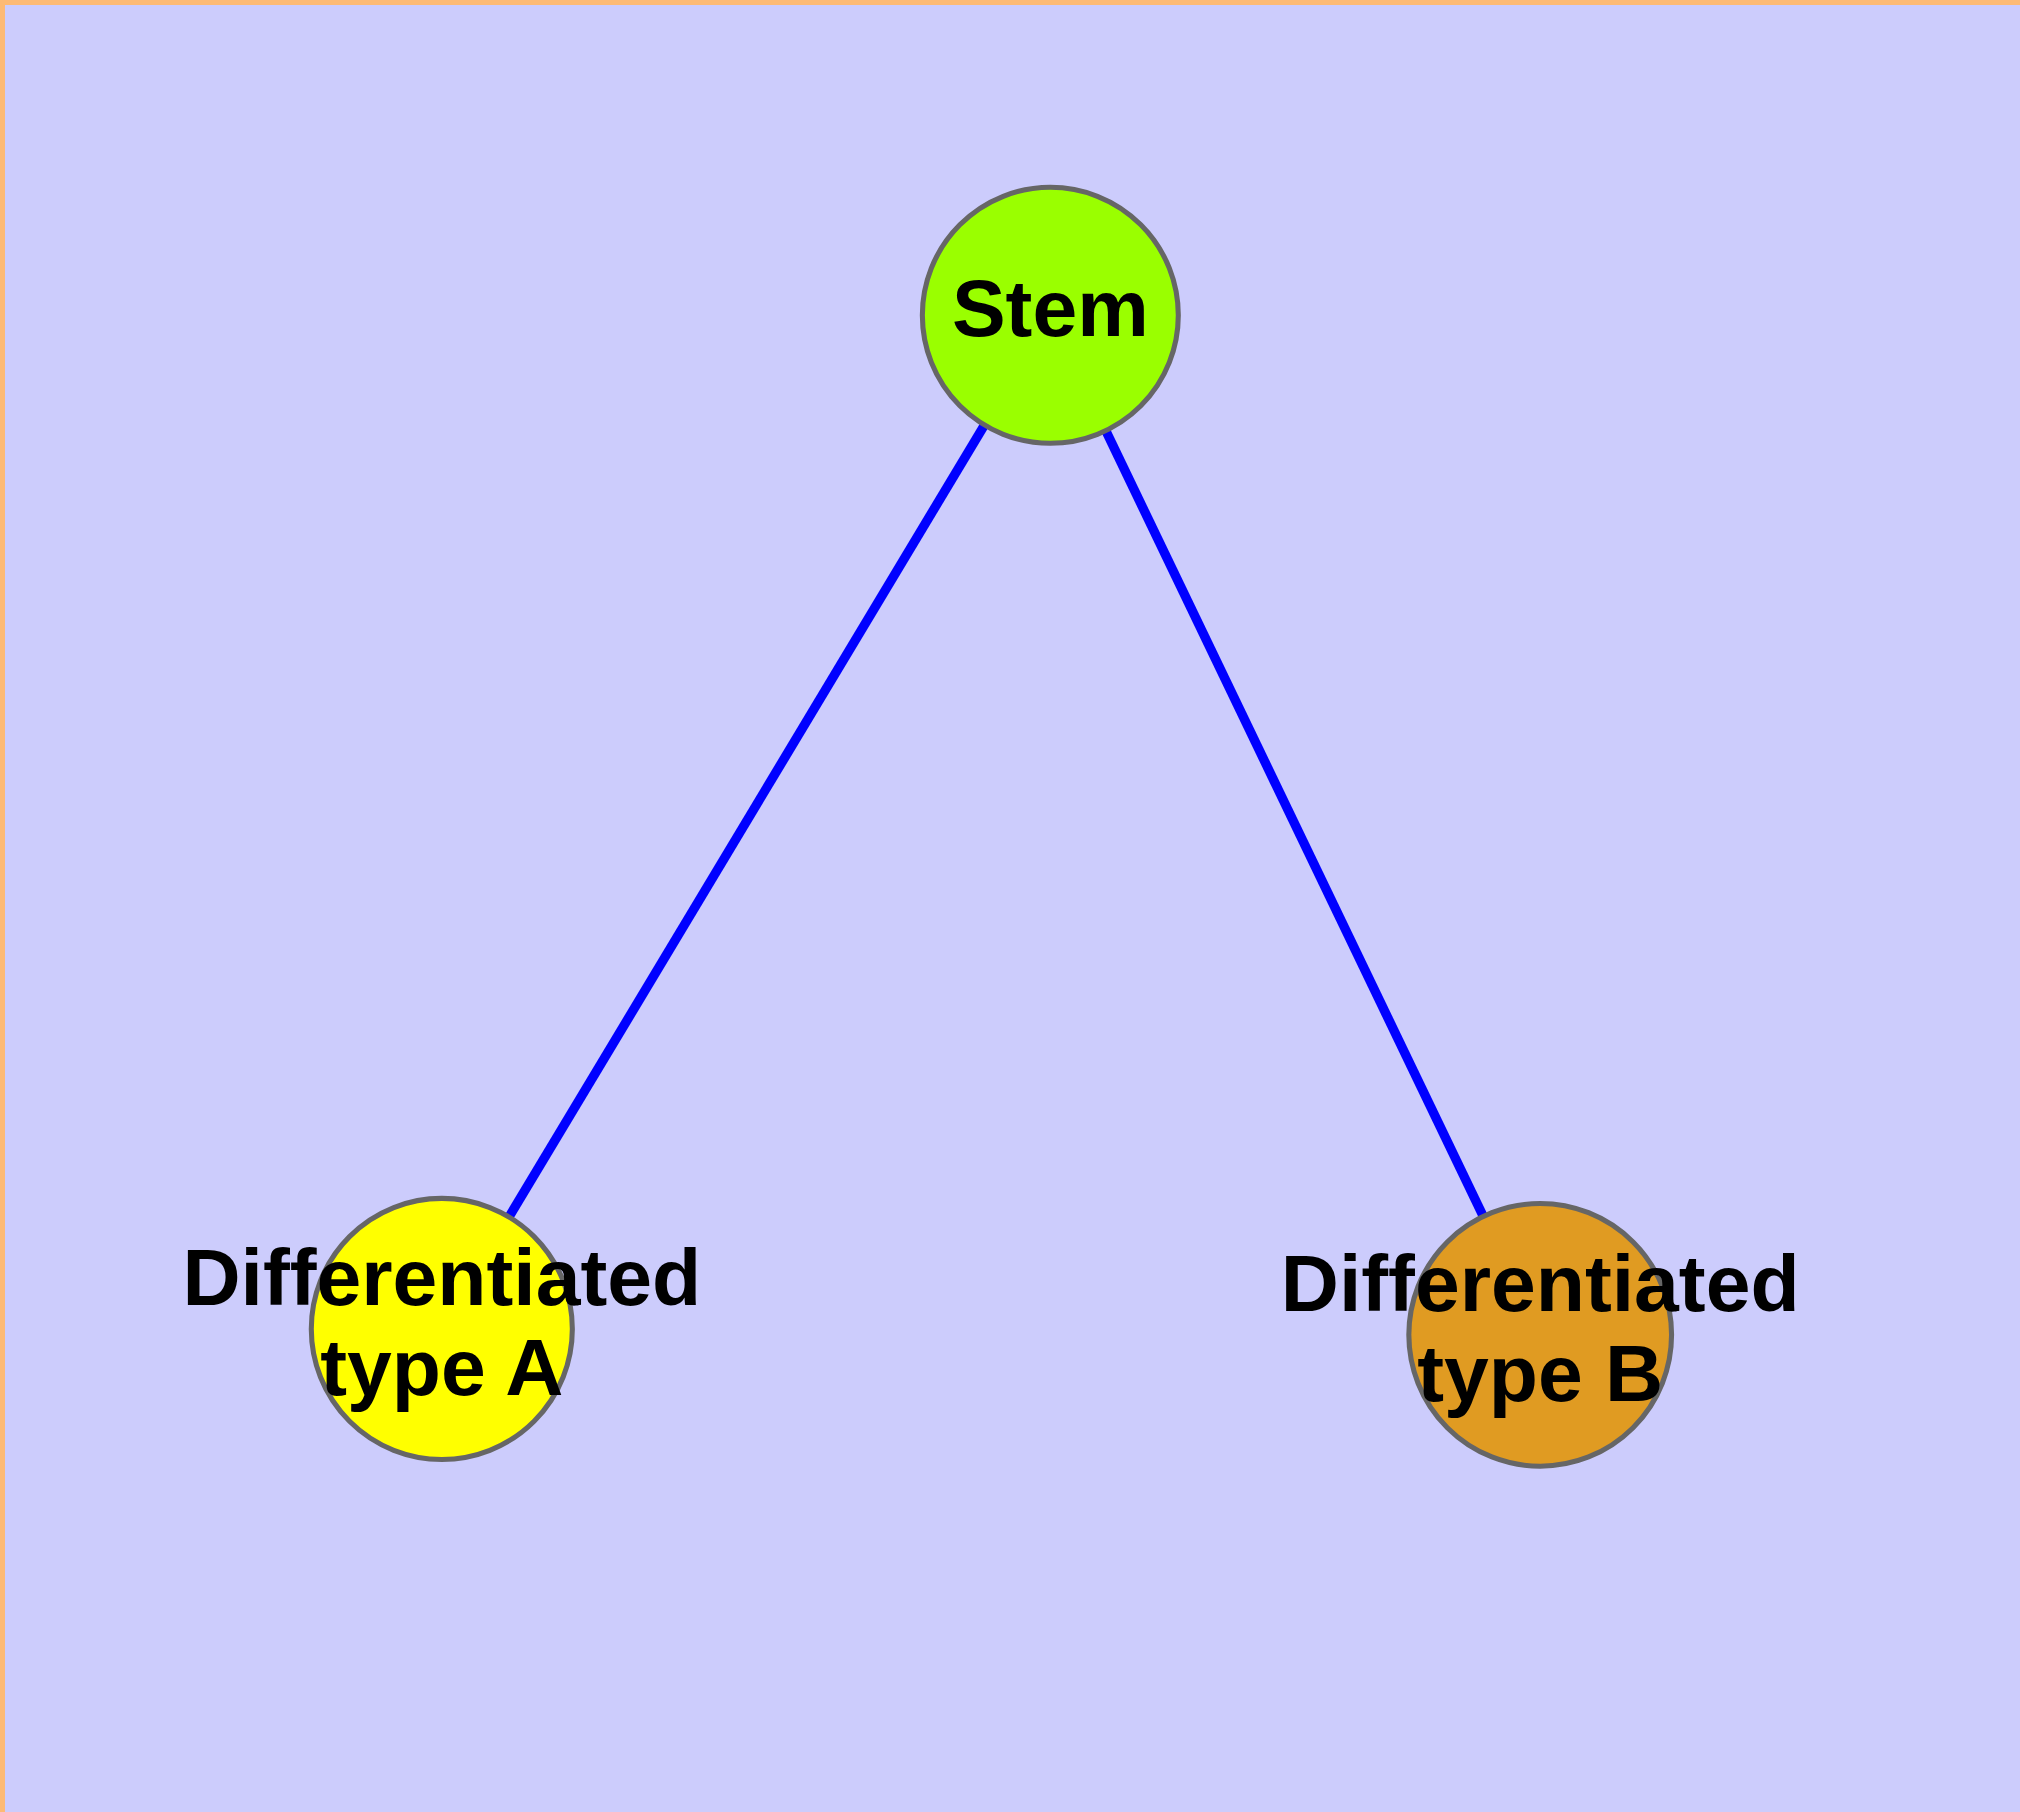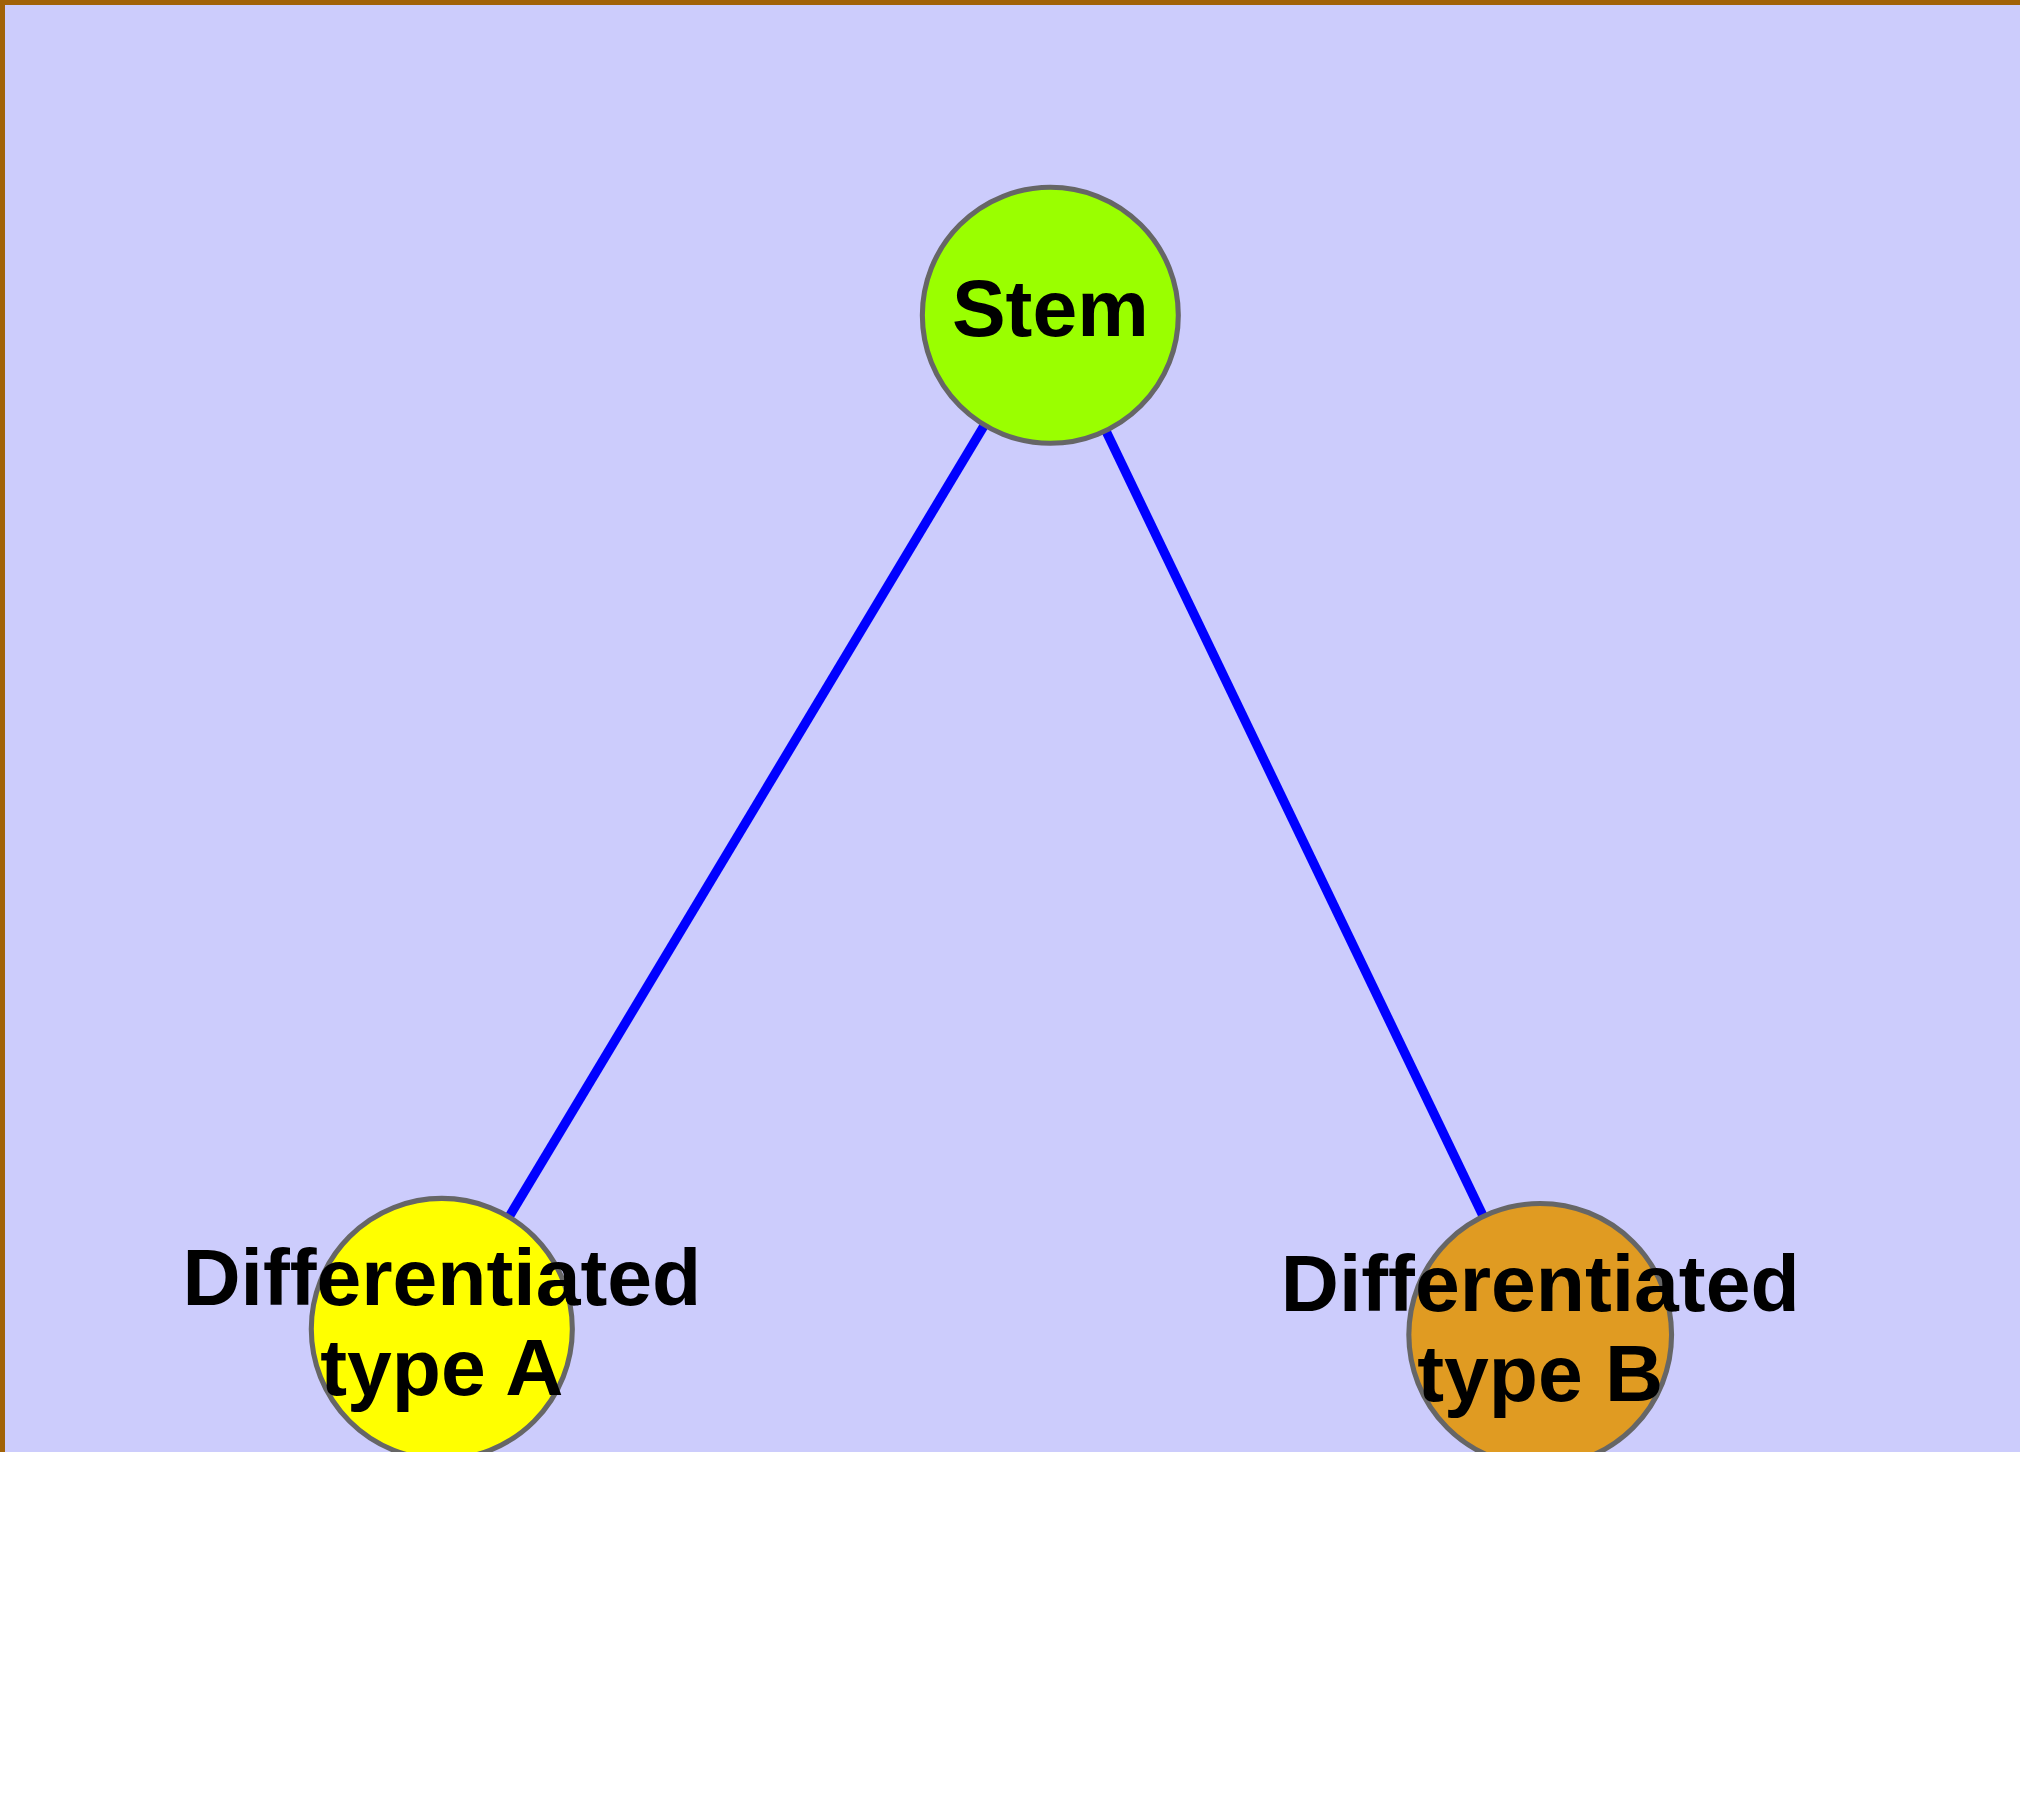--- a/index.html
+++ b/index.html
@@ -48,21 +48,21 @@
     font-size: 95px;
     fill: #000000;
     text-anchor: middle;
     dominant-baseline: middle;
     white-space: pre;
   }
 </style>
 </head>
 <body>
 
-<div id="canvas" style="width: 2021px; height: 1452px; background: #a16207; text-decoration: underline;">
+<div id="canvas" style="width: 2021px; height: 1812px; background: #fdba74; text-decoration: underline;">
   <div id="plot-area" style="background: rgb(204, 204, 252); width: 2015px; height: 1807px;"></div>
 
   <svg id="graph-svg" viewBox="0 0 2384 2138" xmlns="http://www.w3.org/2000/svg" style="width: 2021px; height: 1812px;">
 
     <g>
       <line class="edge-line" x1="1163.3381325191185" y1="498.03286003779147" x2="598.2059872253893" y2="1439.3950407777638" stroke="#0000ff" stroke-width="11"></line>
       <line class="edge-line" x1="1302.6615916515375" y1="504.49981791833864" x2="1751.6061201402574" y2="1438.8947448593938" stroke="#0000ff" stroke-width="11"></line>
     </g>
 
     <g>

